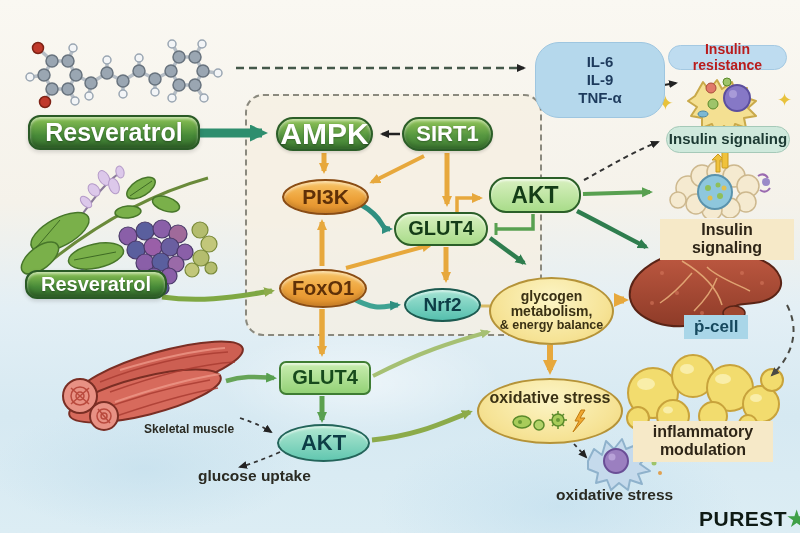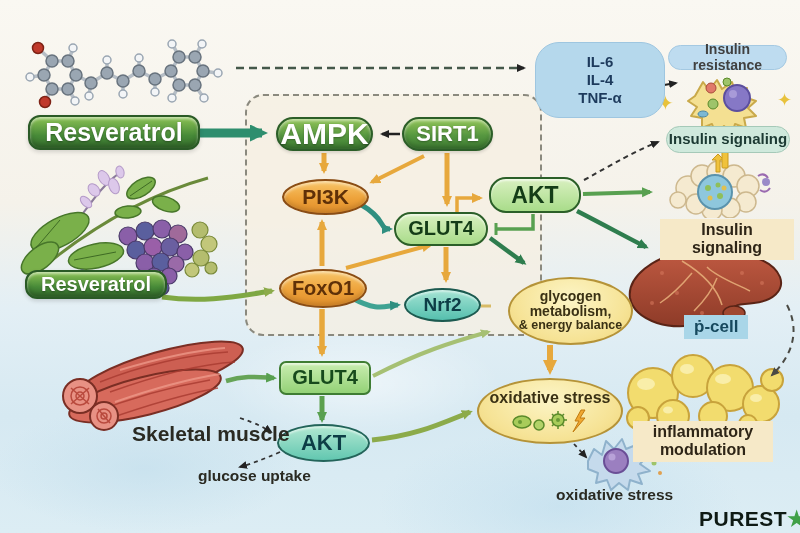--- a/index.html
+++ b/index.html
@@ -38,21 +38,21 @@
     box-shadow:inset 0 2px 3px rgba(255,255,255,.5), inset 0 -3px 4px rgba(0,0,0,.12);justify-content:center;}
   .ell-teal{background:linear-gradient(180deg,#a5e4d4 0%,#55bfae 100%);
     border:2.5px solid #1c5a50;color:#0d3d46;
     box-shadow:inset 0 2px 2px rgba(255,255,255,.5);}
   .ell-tealB{background:linear-gradient(180deg,#b2e8d2 0%,#62c7b0 100%);
     border:2.5px solid #23645a;color:#0d3d46;
     box-shadow:inset 0 2px 2px rgba(255,255,255,.5);}
   .ell-yellow{background:radial-gradient(ellipse at 50% 32%,#fcf5c6 0%,#f6e396 65%,#efd478 100%);
     border:2.5px solid #b59338;color:#3a3114;}
   .box-blue{background:#b5d8ec;border:1px solid #9ec6e0;border-radius:24px;color:#1d3a5c;}
-  .pill-blue{background:#bedcf0;border:1px solid #a4c9e2;border-radius:14px;color:#404040;}
+  .pill-blue{background:#bedcf0;border:1px solid #a4c9e2;border-radius:14px;color:#b91c1c;}
   .pill-cyan{background:#cfe9dc;border:1px solid #a5c9b8;border-radius:15px;color:#1c3a33;}
   .label-tan{position:absolute;background:#f6e9c8;color:#2e2517;font-weight:bold;text-align:center;
     padding:2px 8px;line-height:1.15;}
   .label-blue{position:absolute;background:#a9d6e8;color:#17495e;font-weight:bold;text-align:right;padding:2px 10px;}
   .label-plain{position:absolute;color:#2a2a22;font-weight:600;text-align:center;white-space:nowrap;}
   .lay{position:absolute;pointer-events:none;}
   #logo{position:absolute;left:699px;top:507px;font-weight:800;font-size:21px;letter-spacing:.5px;
     color:#0e1a14;white-space:nowrap;}
   #logo .star{color:#3fa047;}
 </style>
@@ -406,21 +406,21 @@
     <span>AKT</span>
   </div>
 
   <div class="node ell ell-orange" style="left:279px;top:269px;width:88px;height:39px;font-size:20px">
     <span>FoxO1</span>
   </div>
   <div class="node ell ell-teal" style="left:404px;top:288px;width:77px;height:34px;font-size:19px">
     <span>Nrf2</span>
   </div>
 
-  <div class="node ell ell-yellow" style="left:508px;top:277px;width:125px;height:68px;font-size:14px">
+  <div class="node ell ell-yellow" style="left:489px;top:277px;width:125px;height:68px;font-size:14px">
     <span>glycogen</span>
     <span>metabolism,</span>
     <span style="font-size:12.5px;font-weight:600">&amp; energy balance</span>
   </div>
 
   <div class="node rect-green" style="left:279px;top:361px;width:92px;height:34px;font-size:20px">
     <span>GLUT4</span>
   </div>
   <div class="node ell ell-tealB" style="left:277px;top:424px;width:93px;height:38px;font-size:22px">
     <span>AKT</span>
@@ -436,21 +436,21 @@
         <circle cx="47" cy="11" r="6" fill="#a8cc5a"></circle>
         <path d="M47,2 47,5 M47,17 47,20 M38,11 41,11 M53,11 56,11 M41,5 43,7 M51,15 53,17 M41,17 43,15 M51,7 53,5"></path>
       </g>
       <circle cx="47" cy="11" r="2" fill="#6a9a34"></circle>
       <path d="M70,1 64,12 68,12 62,23 74,9 69,9 74,1 Z" fill="#f0a830" stroke="#c07a10" stroke-width="1"></path>
     </svg>
   </div>
 
   <div class="node box-blue" style="left:535px;top:42px;width:130px;height:76px;font-size:15px;line-height:1.2">
     <span>IL-6</span>
-    <span>IL-4</span>
+    <span>IL-9</span>
     <span>TNF-α</span>
   </div>
 
   <div class="node pill-blue" style="left:668px;top:45px;width:119px;height:25px;font-size:14px">
     <span>Insulin resistance</span>
   </div>
 
   <div class="node pill-cyan" style="left:666px;top:126px;width:124px;height:27px;font-size:15px">
     <span>Insulin signaling</span>
   </div>
@@ -461,21 +461,21 @@
 
   <div class="label-blue" style="left:684px;top:315px;font-size:17px">
     <span>ṗ-cell</span>
   </div>
 
   <div class="label-tan" style="left:633px;top:421px;width:124px;font-size:16px">
     <span>inflammatory</span><br>
     <span>modulation</span>
   </div>
 
-  <div class="label-plain" style="left:132px;top:422px;font-size:21px">
+  <div class="label-plain" style="left:144px;top:422px;font-size:12px">
     <span>Skeletal muscle</span>
   </div>
   <div class="label-plain" style="left:198px;top:467px;font-size:15.5px">
     <span>glucose uptake</span>
   </div>
   <div class="label-plain" style="left:556px;top:486px;font-size:15.5px">
     <span>oxidative stress</span>
   </div>
 
   <div id="logo">

